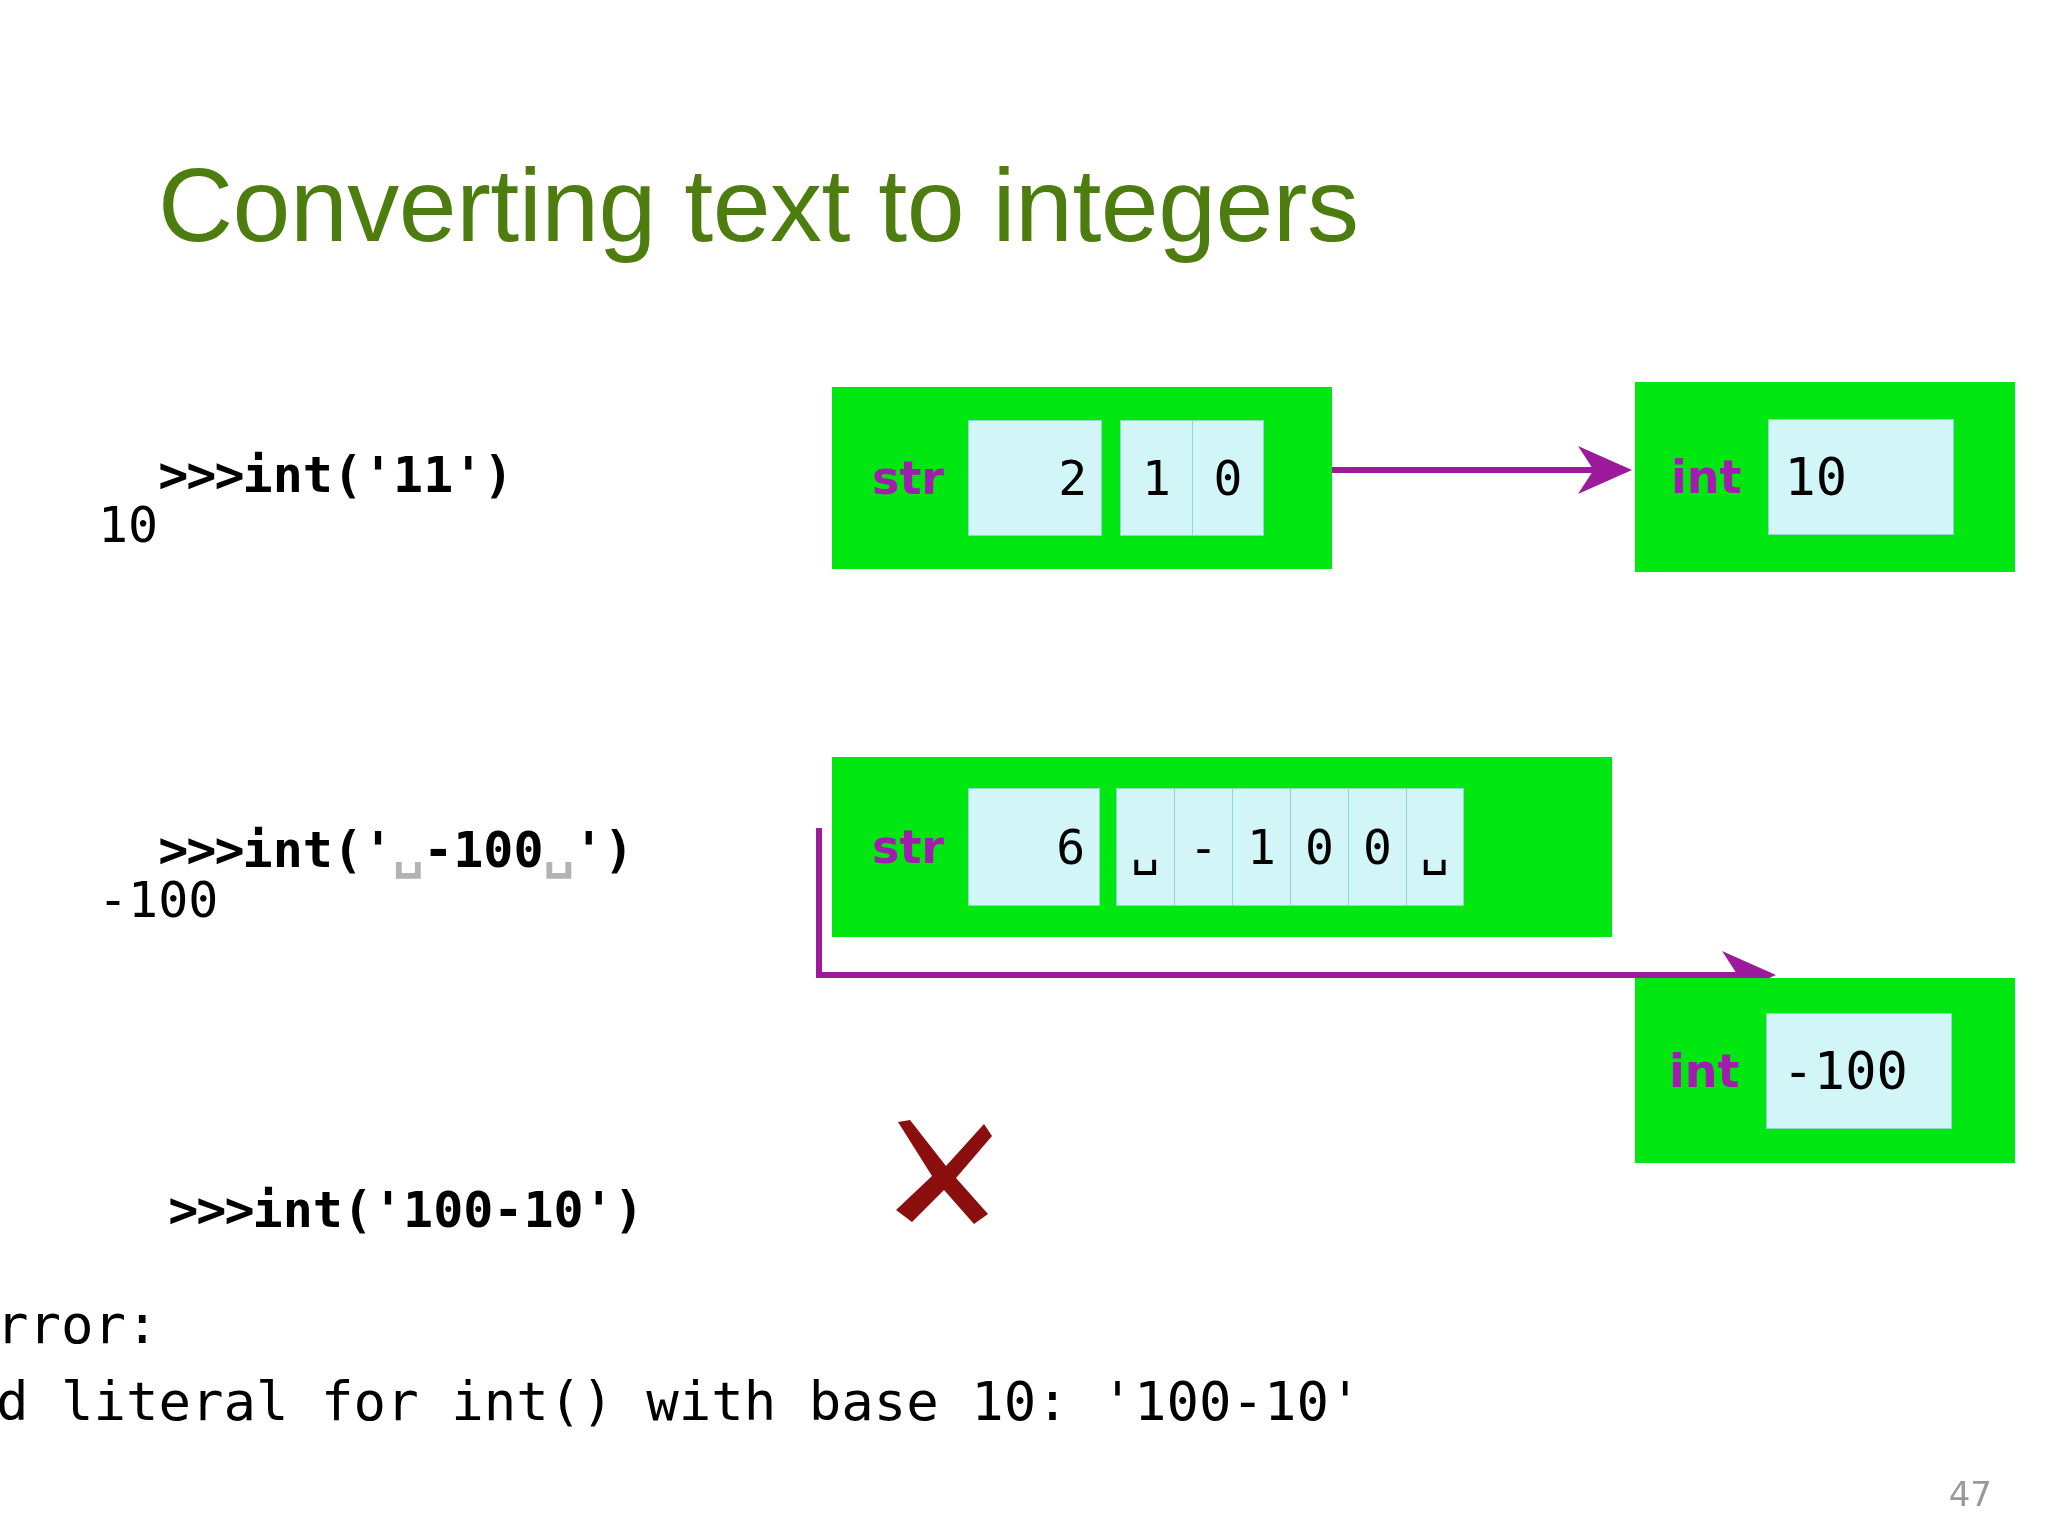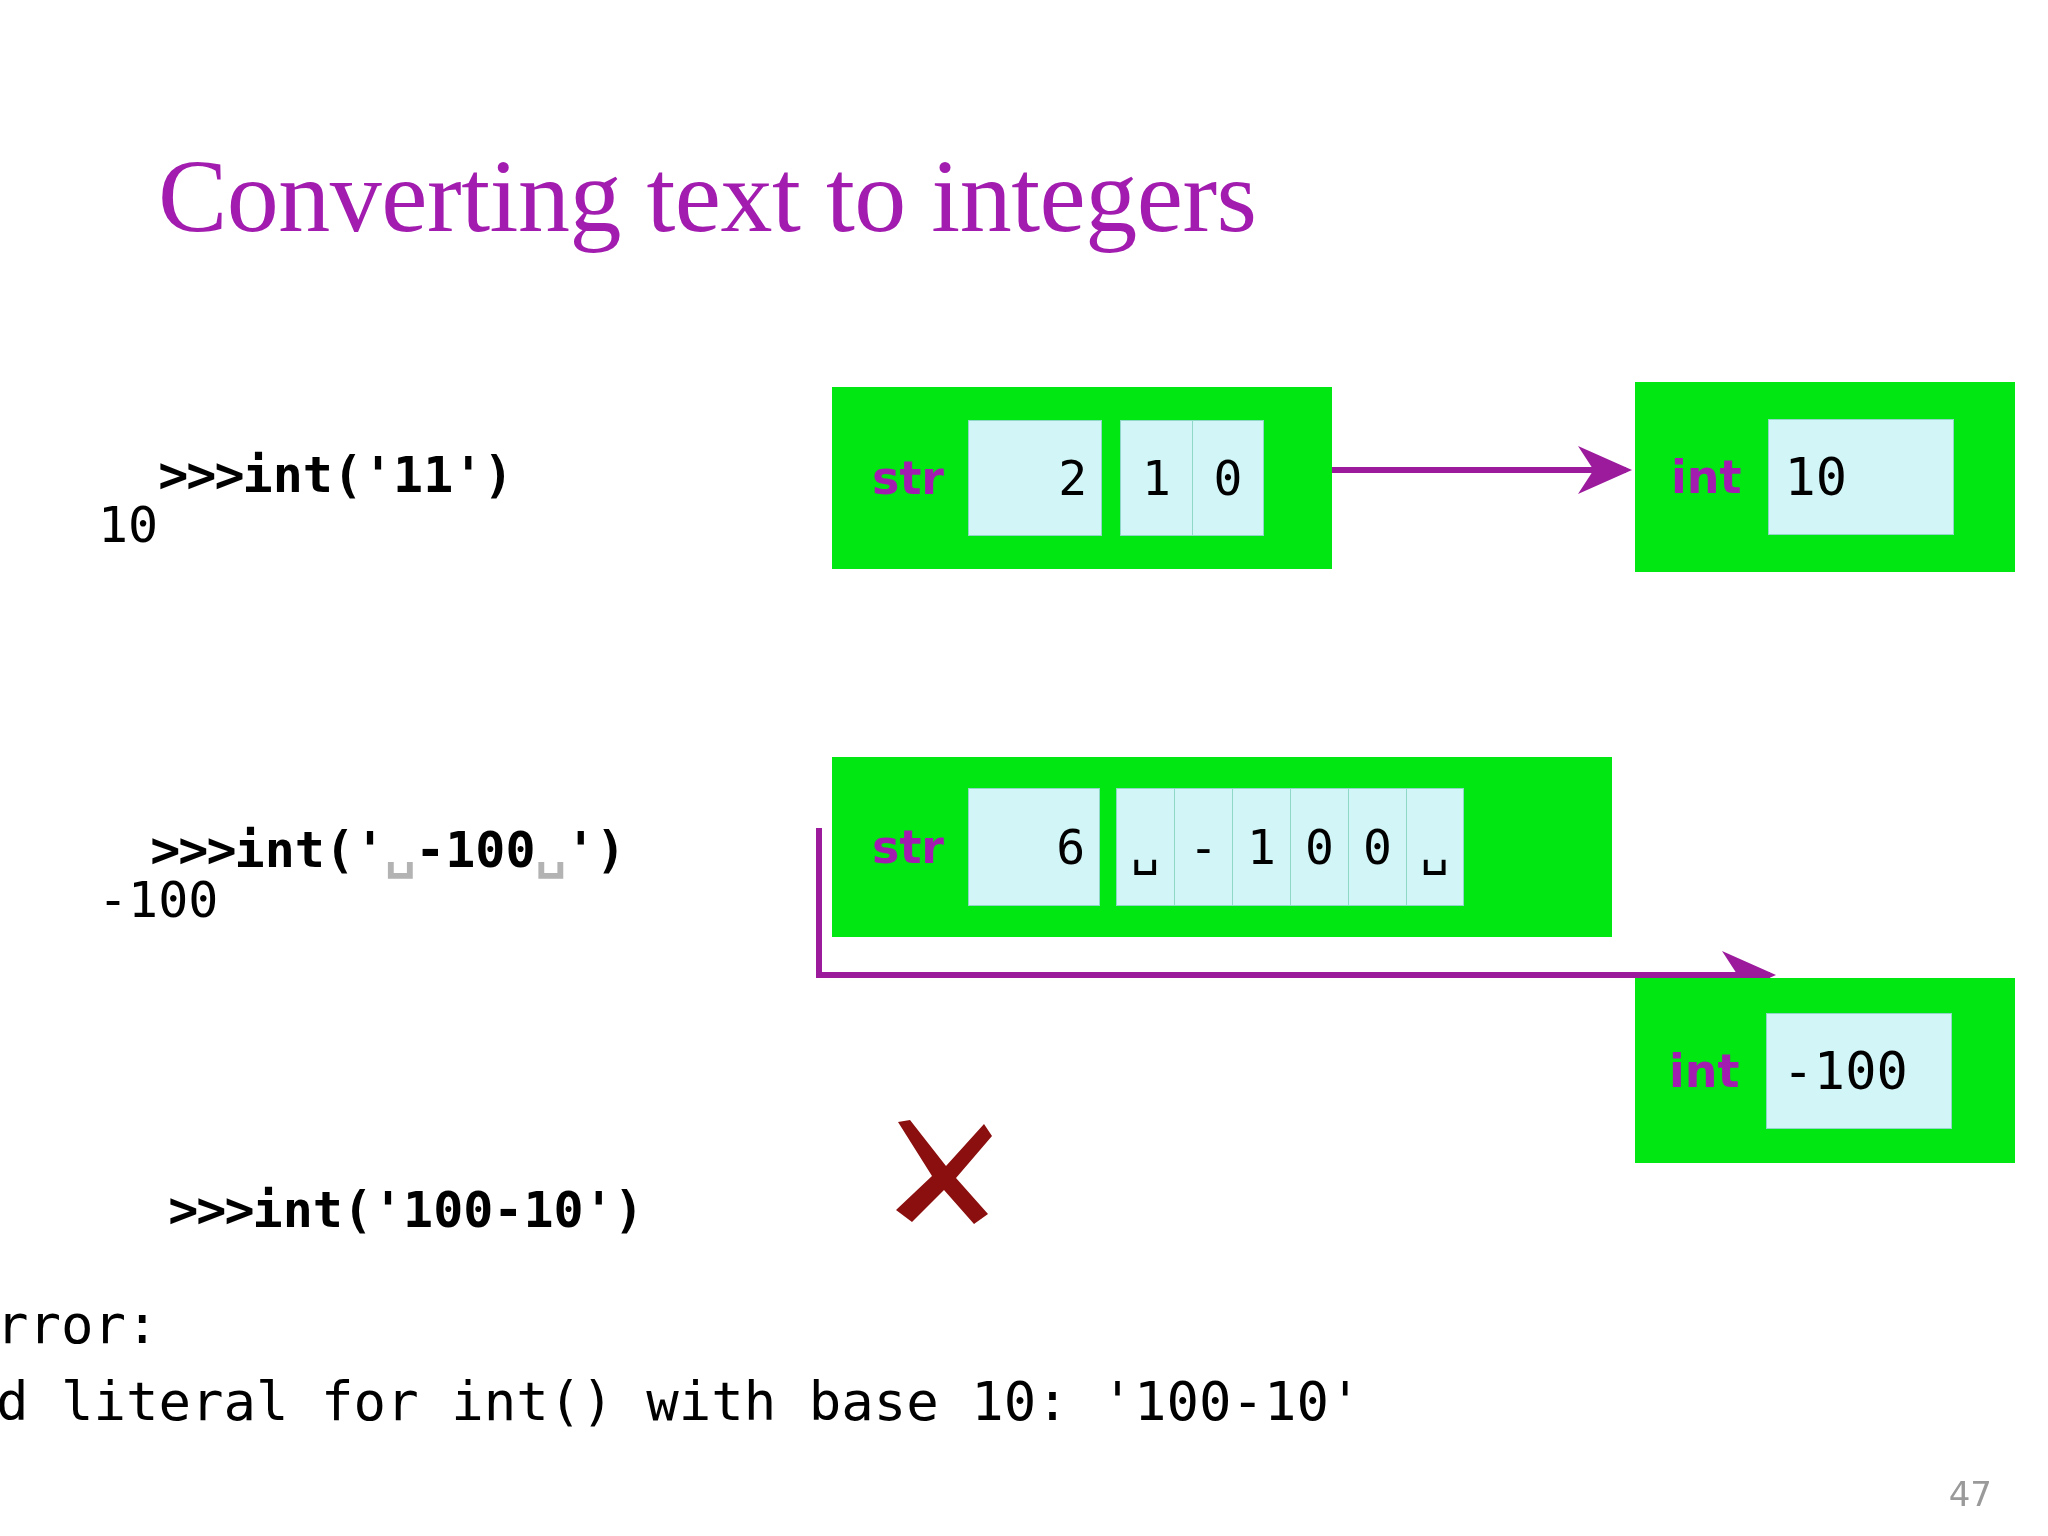--- a/index.html
+++ b/index.html
@@ -13,25 +13,25 @@
     position: relative;
     overflow: hidden;
     font-family: "DejaVu Sans", sans-serif;
     -webkit-font-smoothing: antialiased;
   }
 
   
   #slide-title {
     position: absolute;
     left: 158px;
-    top: 136px;
-    font-family: Liberation Serif, serif;
+    top: 146px;
+    font-family: Liberation Sans, sans-serif;
     font-size: 104px;
     font-weight: 400;
-    color: #a21caf;
+    color: #4d7c0f;
     letter-spacing: -0.5px;
     white-space: nowrap;
   }
 
   
   .code {
     position: absolute;
     font-family: "DejaVu Sans Mono", "Liberation Mono", monospace;
     font-size: 50px;
     color: #000000;
@@ -144,21 +144,21 @@
     </marker>
   </defs>
   <line x1="0" y1="30" x2="294" y2="30" stroke="#9c1a9c" stroke-width="6" marker-end="url(#ah1)"></line>
 </svg>
 
 <div class="obj-box" id="int-box-1" style="left:1635px; top:382px; width:380px; height:190px; padding-left:36px;">
   <span class="obj-type">int</span>
   <span class="val-box" style="width:186px; height:116px; margin-left:26px;">10</span>
 </div>
 
-<div class="code bold" style="left:90px; top:775px;">
+<div class="code bold" style="left:98px; top:775px;">
   <span class="prompt">&gt;&gt;&gt;</span><span>int('</span><span class="spc-gray">␣</span><span>-100</span><span class="spc-gray">␣</span><span>')</span>
 </div>
 
 <div class="code" style="left:98px; top:875px;">-100</div>
 
 <div class="obj-box" id="str-box-2" style="left:832px; top:757px; width:780px; height:180px; padding-left:40px;">
   <span class="obj-type">str</span>
   <span class="cell cell-len" style="width:132px; height:118px; margin-left:24px;">6</span>
   <span class="charstrip" style="margin-left:16px;">
     <span class="cell" style="width:58px; height:118px;">␣</span>

